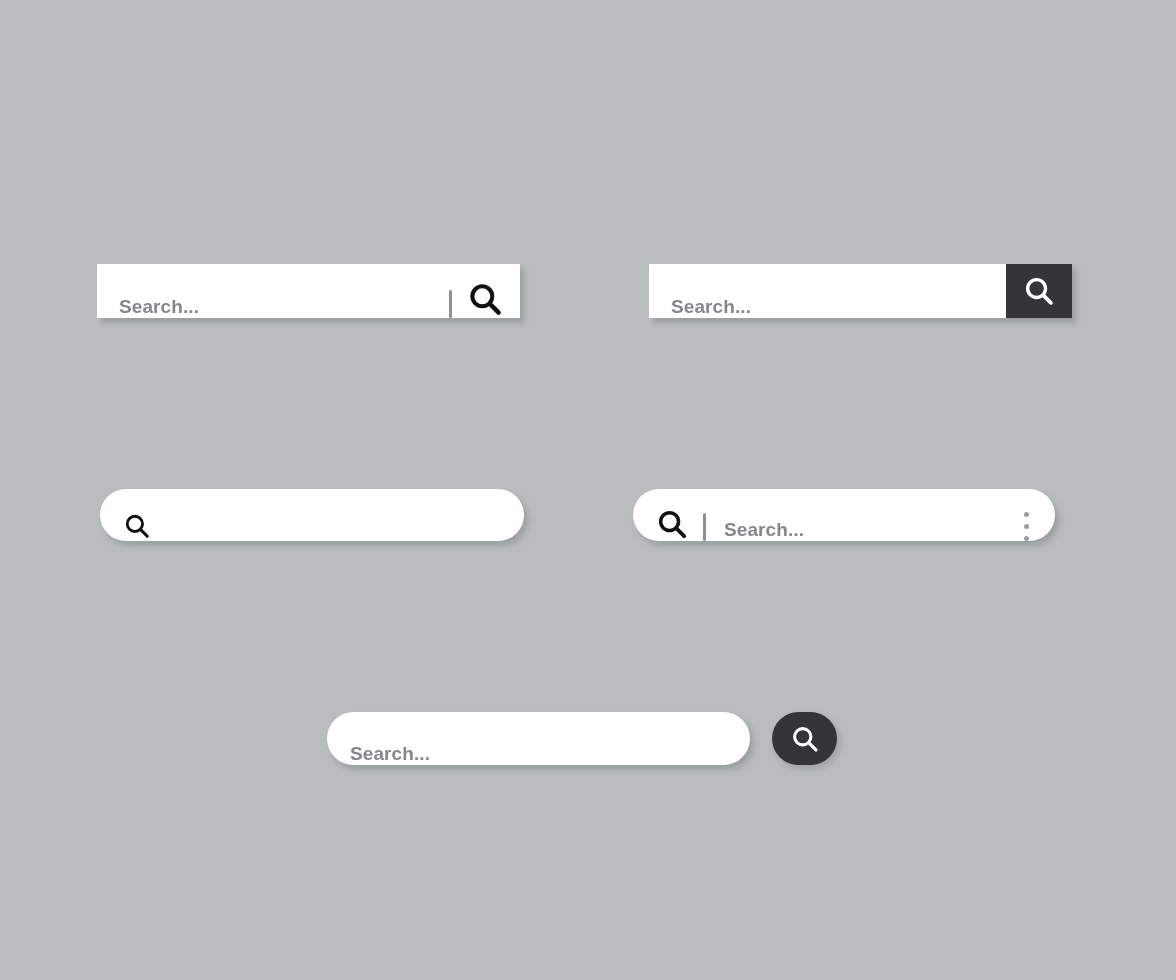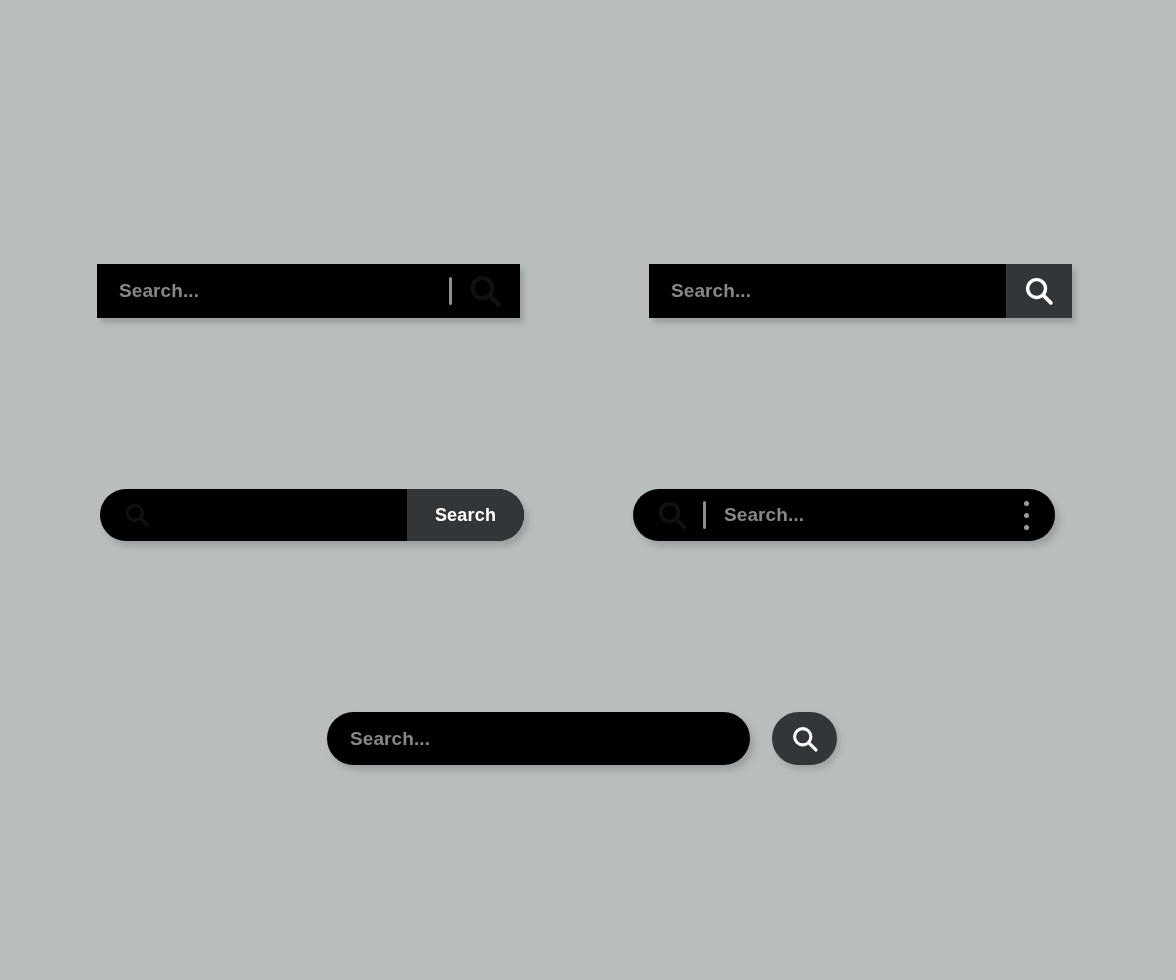--- a/index.html
+++ b/index.html
@@ -17,22 +17,22 @@
   .canvas {
     position: absolute;
     inset: 0;
   }
 
   
   .bar {
     position: absolute;
     box-sizing: border-box;
     display: flex;
-    align-items: center;
-    background: #000000;
+    align-items: flex-end;
+    background: #ffffff;
   }
   .placeholder {
     color: #85888a;
     font-size: 19px;
     font-weight: bold;
     letter-spacing: 0.1px;
     white-space: nowrap;
     user-select: none;
   }
   .btn-label {
@@ -191,23 +191,20 @@
   </div>
 
   <div class="bar" id="bar-pill-text">
     <svg class="icon" width="30" height="30" viewBox="0 0 24 24">
       <circle cx="10.3" cy="10.3" r="6.1" fill="none" stroke="#111111" stroke-width="2.3"></circle>
       <line x1="14.9" y1="14.9" x2="20.2" y2="20.2" stroke="#111111" stroke-width="2.5" stroke-linecap="round"></line>
     </svg>
     <div class="grow">
       <span class="placeholder"></span>
     </div>
-    <div class="pill-btn">
-      <span class="btn-label">Search</span>
-    </div>
   </div>
 
   <div class="bar" id="bar-pill-menu">
     <svg class="icon" width="34" height="34" viewBox="0 0 24 24">
       <circle cx="10.3" cy="10.3" r="6.3" fill="none" stroke="#111111" stroke-width="2.5"></circle>
       <line x1="15.1" y1="15.1" x2="20.6" y2="20.6" stroke="#111111" stroke-width="2.8" stroke-linecap="round"></line>
     </svg>
     <div class="divider"></div>
     <span class="placeholder">Search...</span>
     <div class="grow"></div>

